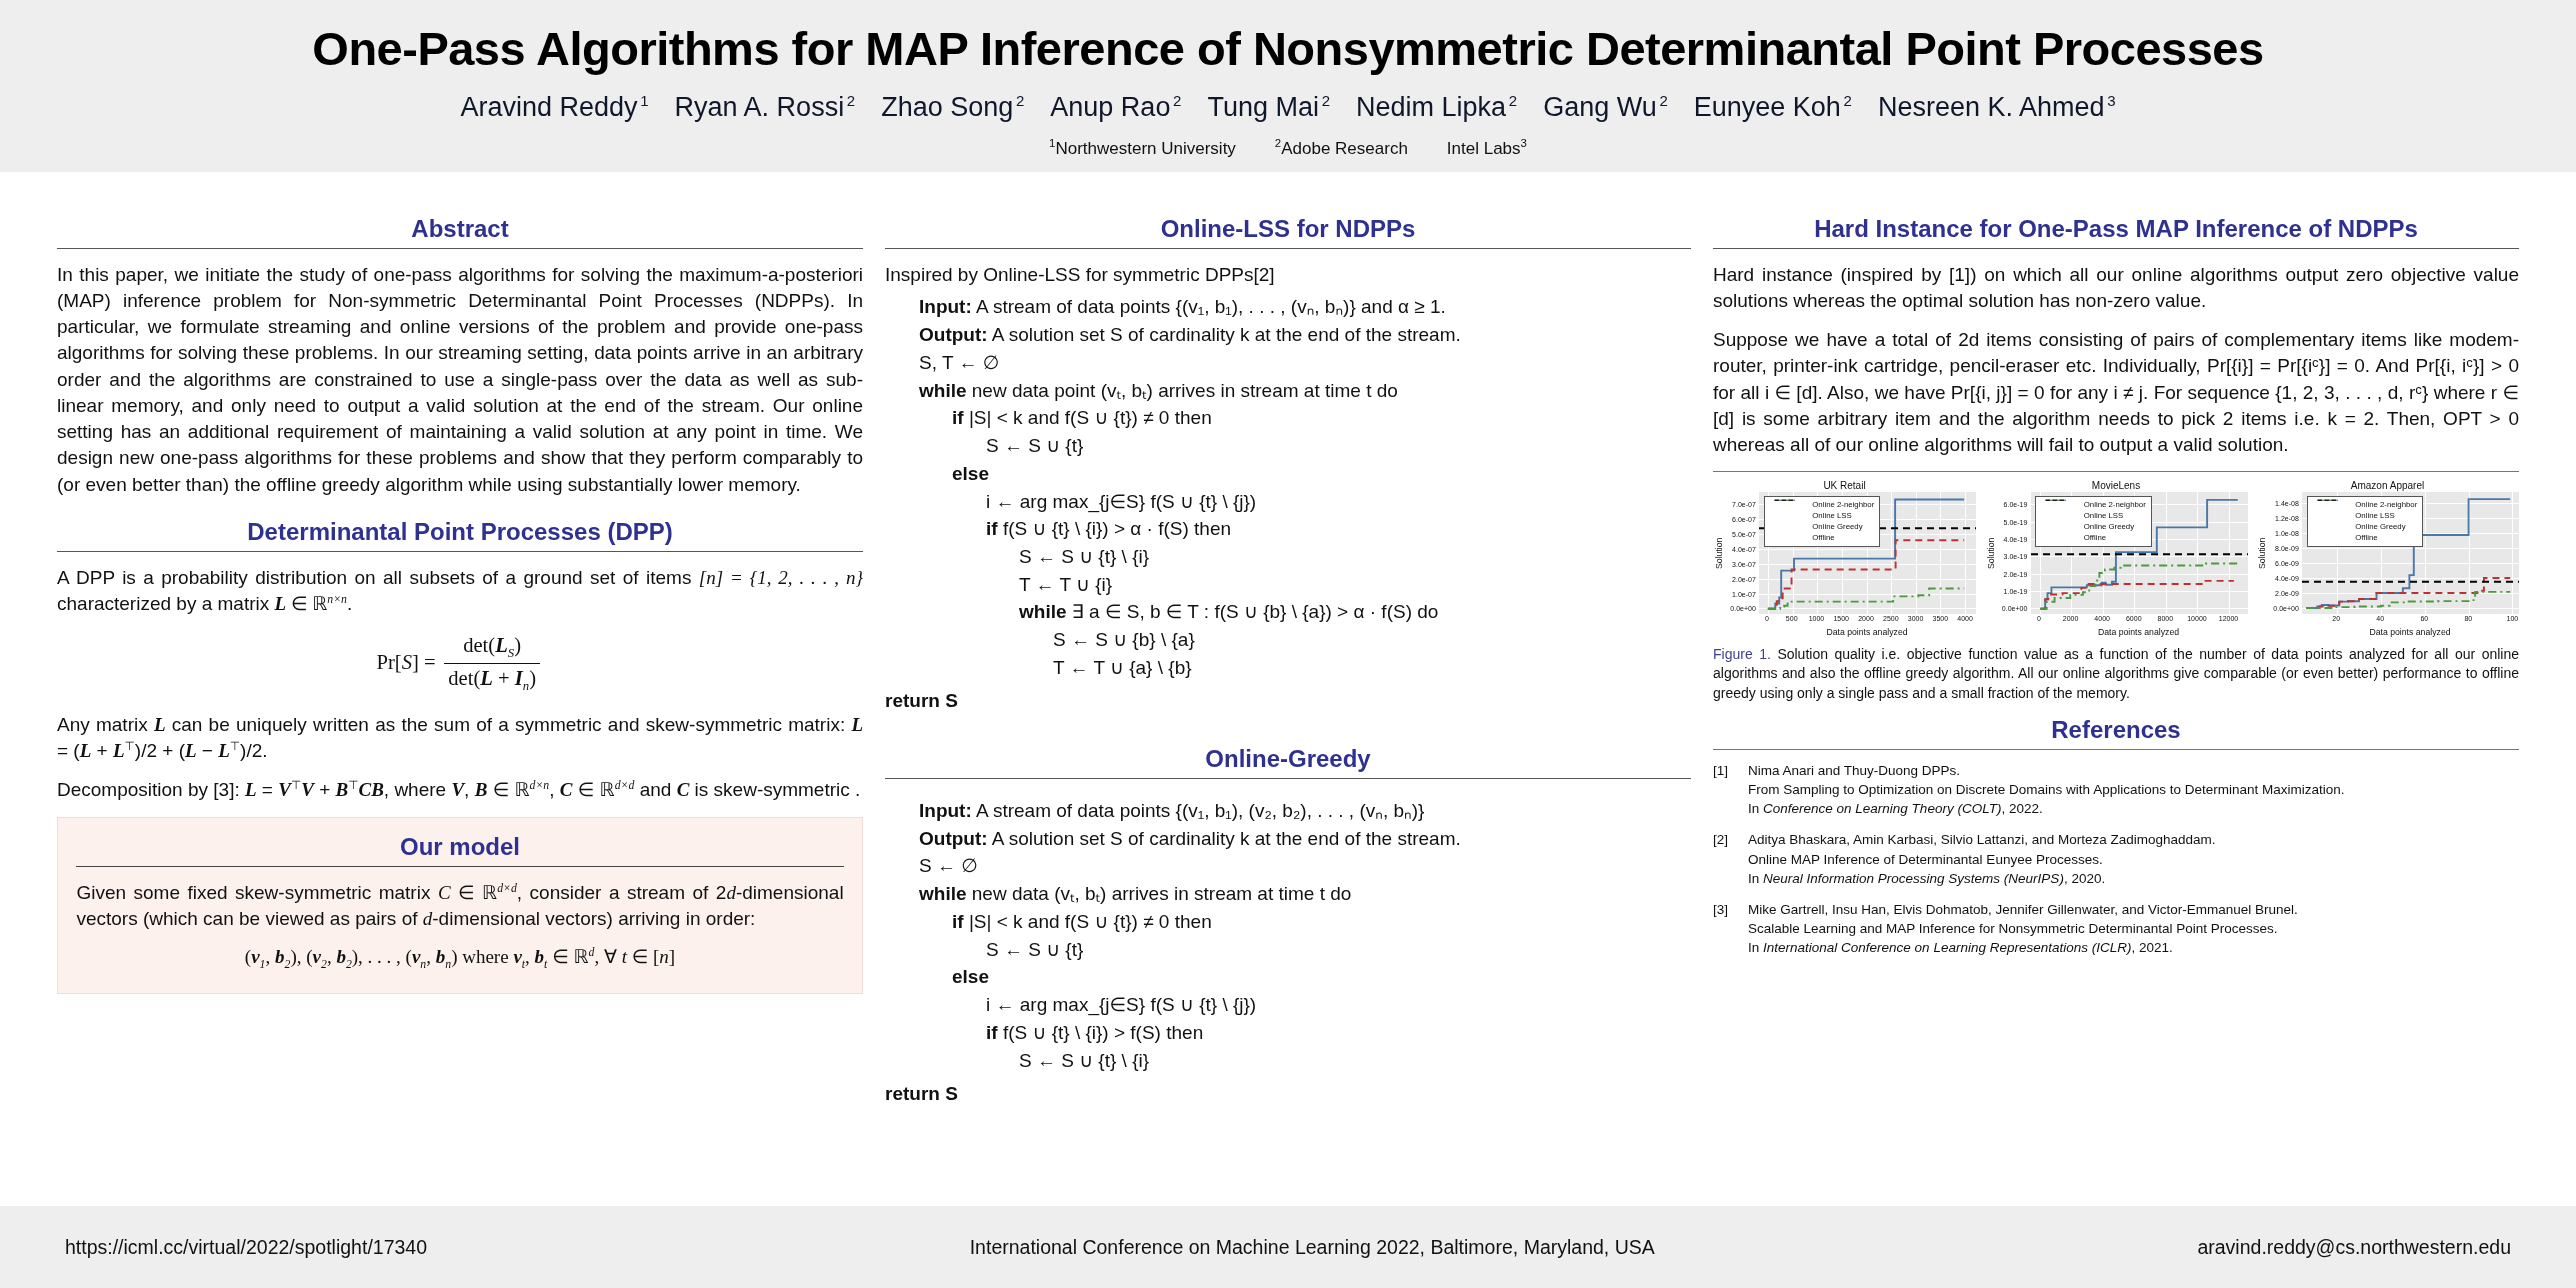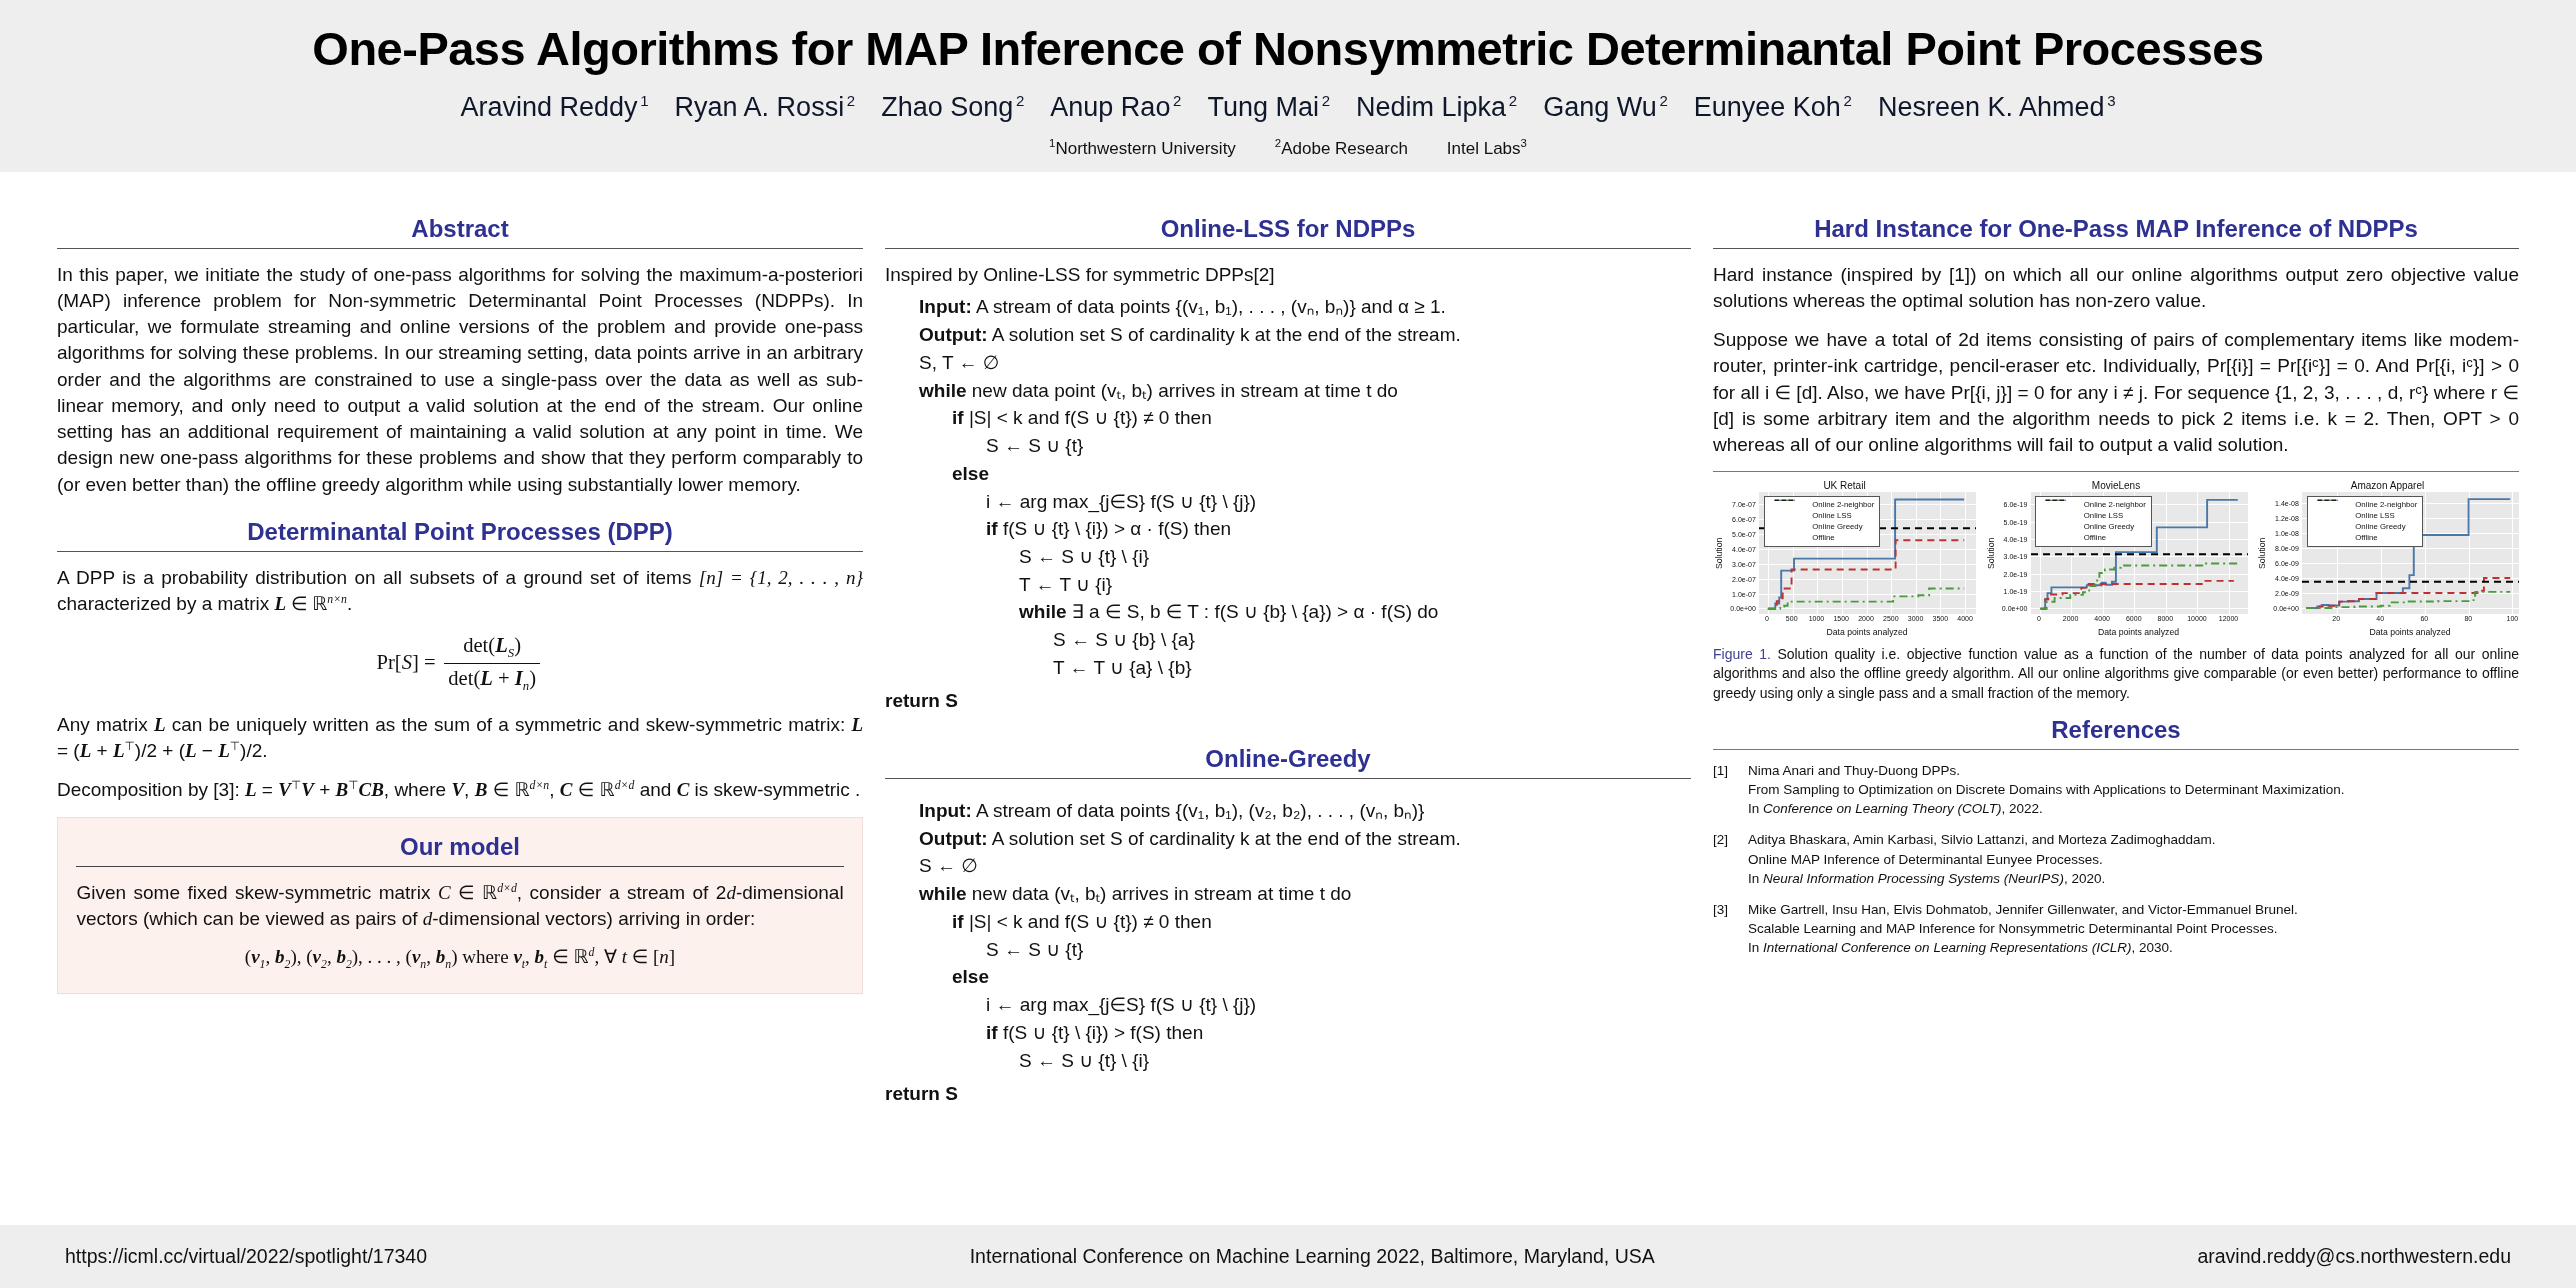--- a/index.html
+++ b/index.html
@@ -139,21 +139,21 @@
 
   
   .refs{margin-top:3.2px;}
   .ref{display:flex;gap:12px;font-size:13.5px;line-height:1.42;margin-bottom:12px;}
   .ref .num{width:23px;flex:0 0 23px;}
   .ref .txt{flex:1;}
   .ref .venue{font-style:italic;}
 
   
   .footer{
-    position:absolute;left:0;bottom:0;width:2576px;height:63px;
+    position:absolute;left:0;bottom:0;width:2576px;height:82px;
     background:#eeeeee;display:flex;align-items:center;
     justify-content:space-between;padding:0 65px;box-sizing:border-box;
     font-size:19.5px;color:#111;
   }
 </style>
 </head>
 <body>
 
 <div class="poster">
 
@@ -558,21 +558,21 @@
                 <div>Aditya Bhaskara, Amin Karbasi, Silvio Lattanzi, and Morteza Zadimoghaddam.</div>
                 <div>Online MAP Inference of Determinantal Eunyee Processes.</div>
                 <div><span>In </span><span class="venue">Neural Information Processing Systems (NeurIPS)</span><span>, 2020.</span></div>
               </div>
             </div>
             <div class="ref">
               <div class="num">[3]</div>
               <div class="txt">
                 <div>Mike Gartrell, Insu Han, Elvis Dohmatob, Jennifer Gillenwater, and Victor-Emmanuel Brunel.</div>
                 <div>Scalable Learning and MAP Inference for Nonsymmetric Determinantal Point Processes.</div>
-                <div><span>In </span><span class="venue">International Conference on Learning Representations (ICLR)</span><span>, 2030.</span></div>
+                <div><span>In </span><span class="venue">International Conference on Learning Representations (ICLR)</span><span>, 2021.</span></div>
               </div>
             </div>
           </div>
       </div>
 
     </div>
   </div>
 
   <div class="footer">
     <span>https://icml.cc/virtual/2022/spotlight/17340</span>

